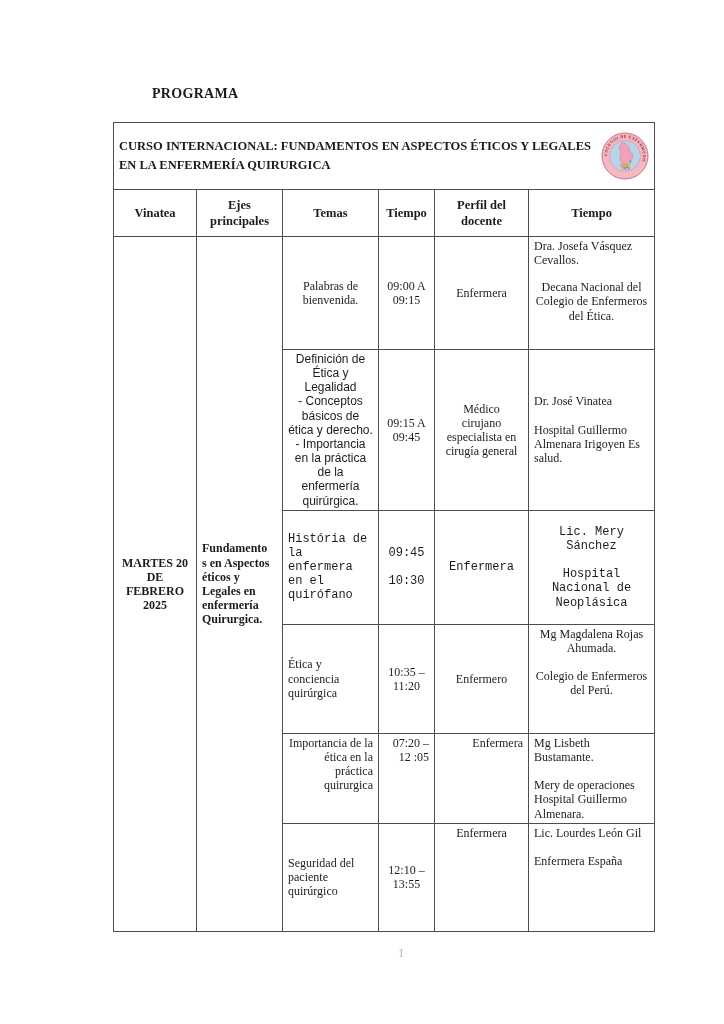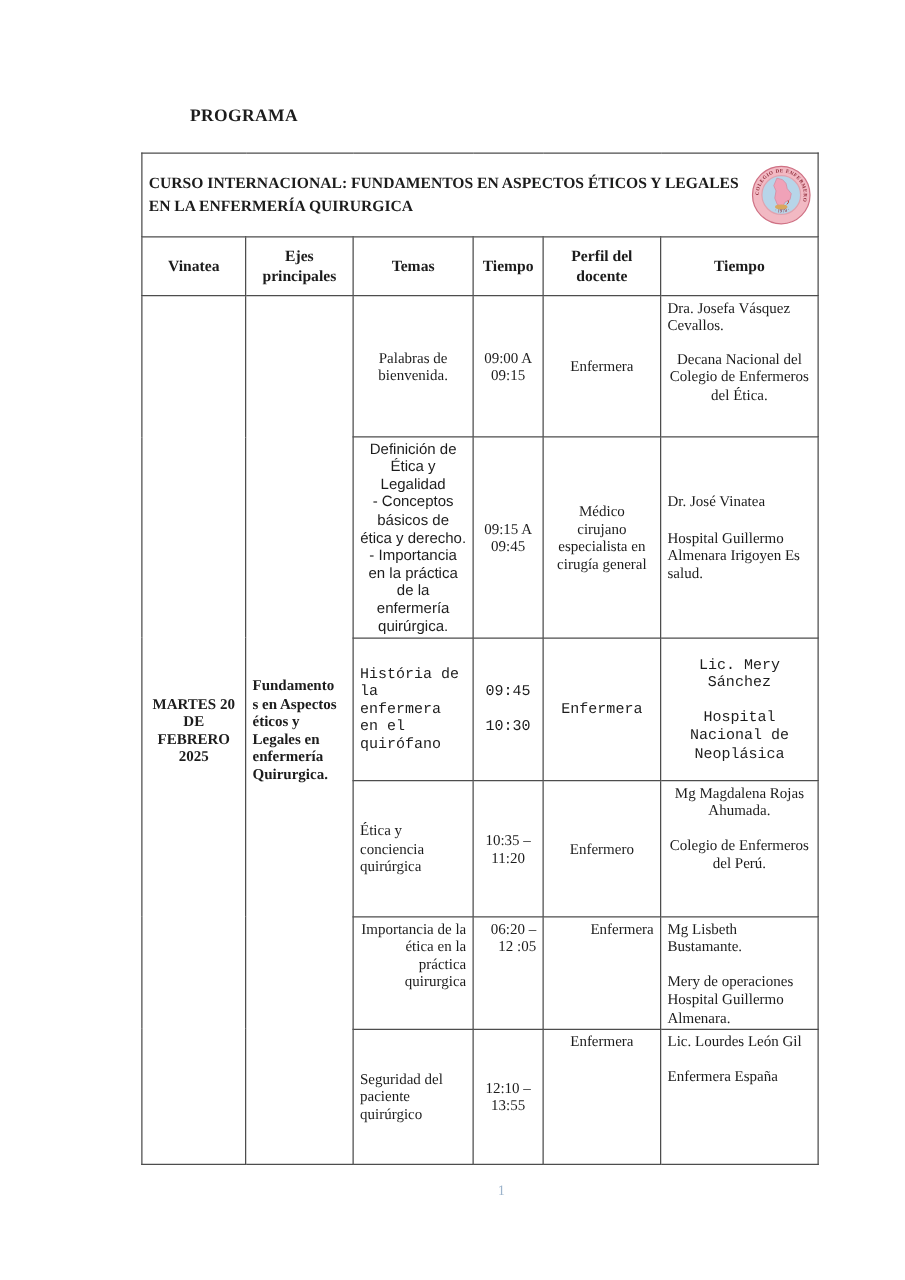--- a/index.html
+++ b/index.html
@@ -187,21 +187,21 @@
     <td class="c pre">10:35 –
 11:20</td>
     <td class="c">Enfermero</td>
     <td class="c pre vtop pt4">Mg Magdalena Rojas Ahumada.
 
 Colegio de Enfermeros del Perú.</td>
   </tr>
 
   <tr class="r5">
     <td class="l vtop pt6">Importancia de la ética en la práctica quirurgica</td>
-    <td class="c pre vtop pt6">06:20 –
+    <td class="c pre vtop pt6">07:20 –
 12 :05</td>
     <td class="c vtop pt6">Enfermera</td>
     <td class="l pre vtop pt4">Mg Lisbeth Bustamante.
 
 Mery de operaciones Hospital Guillermo Almenara.</td>
   </tr>
 
   <tr class="r6">
     <td class="l">Seguridad del paciente quirúrgico</td>
     <td class="c pre">12:10 –

